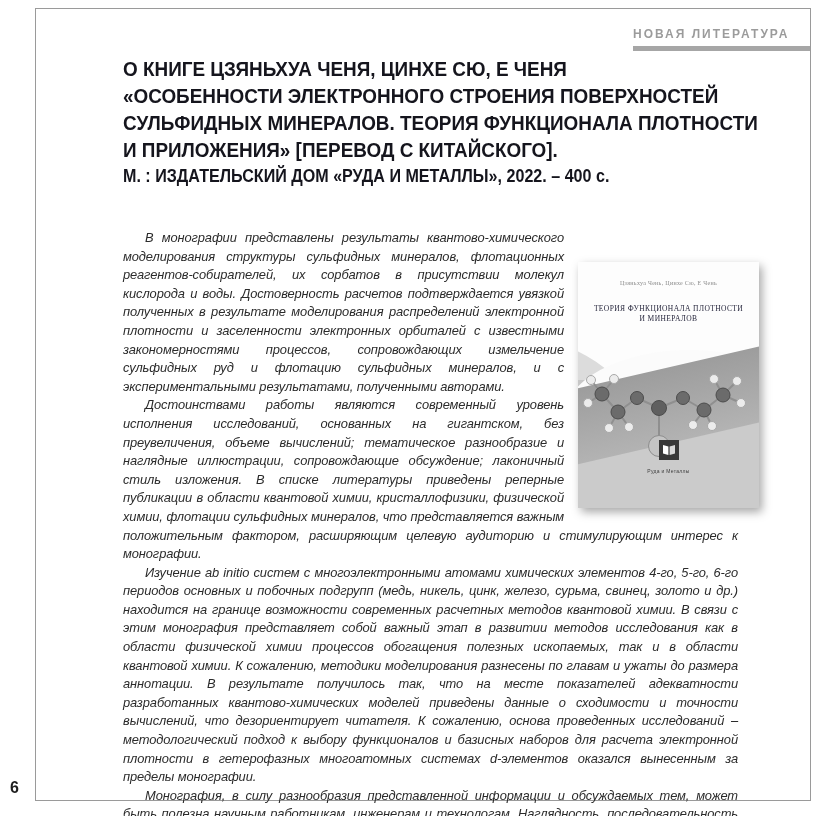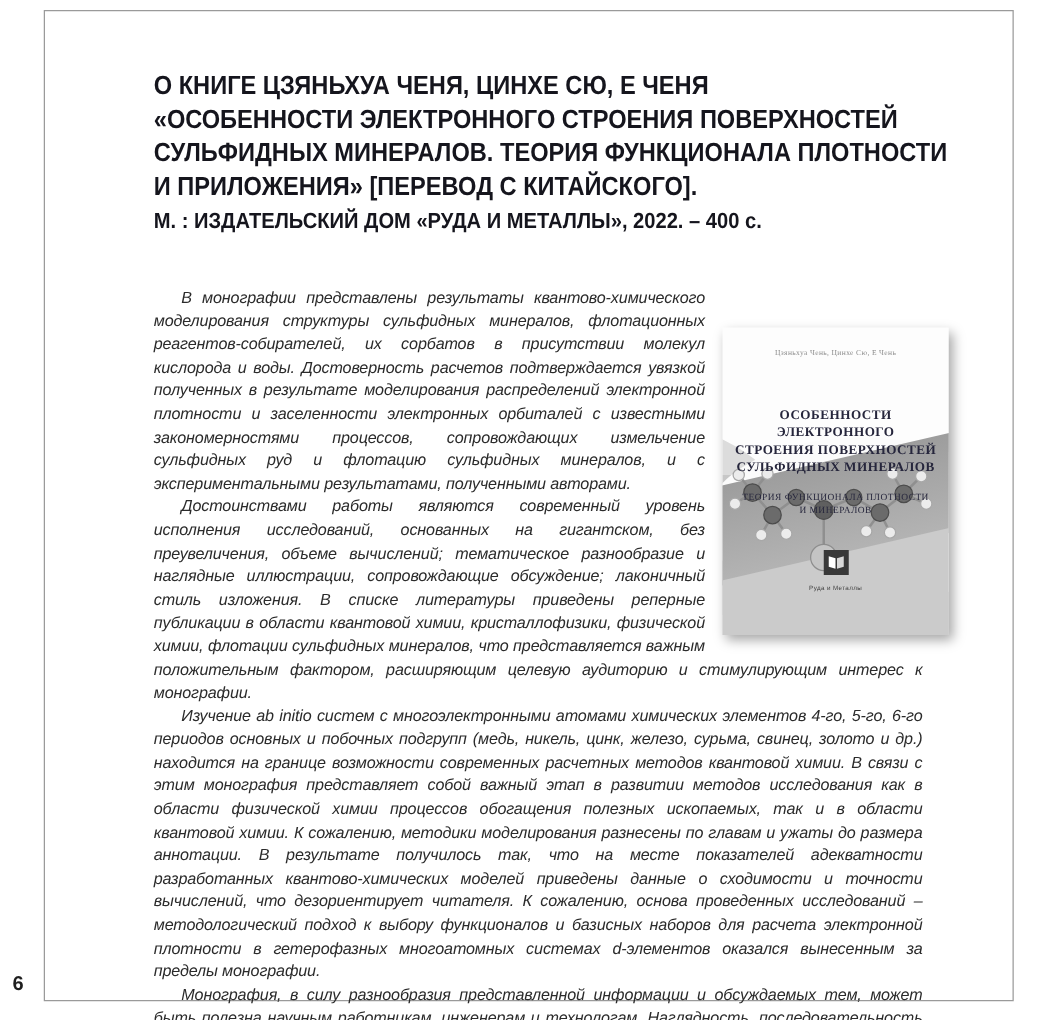--- a/index.html
+++ b/index.html
@@ -228,20 +228,24 @@
     color: #404040;
   }
 
   .clear { clear: both; }
 </style>
 </head>
 <body>
 
 <div class="page-frame">
 
+  <div class="section-head">
+    <div class="label">НОВАЯ ЛИТЕРАТУРА</div>
+    <div class="rule"></div>
+  </div>
 
   <div class="content">
 
     <div class="page-title">
       <div class="title-line">О КНИГЕ ЦЗЯНЬХУА ЧЕНЯ, ЦИНХЕ СЮ, Е ЧЕНЯ</div>
       <div class="title-line">«ОСОБЕННОСТИ ЭЛЕКТРОННОГО СТРОЕНИЯ ПОВЕРХНОСТЕЙ</div>
       <div class="title-line">СУЛЬФИДНЫХ МИНЕРАЛОВ. ТЕОРИЯ ФУНКЦИОНАЛА ПЛОТНОСТИ</div>
       <div class="title-line">И ПРИЛОЖЕНИЯ» [ПЕРЕВОД С КИТАЙСКОГО].</div>
       <div class="imprint-line">М. : ИЗДАТЕЛЬСКИЙ ДОМ «РУДА И МЕТАЛЛЫ», 2022. – 400 с.</div>
     </div>
@@ -295,25 +299,20 @@
               <circle cx="37" cy="44" r="7" fill="#6b6b6b"></circle>
               <circle cx="21" cy="26" r="7" fill="#6b6b6b"></circle>
               <circle cx="123" cy="42" r="7" fill="#6b6b6b"></circle>
               <circle cx="142" cy="27" r="7" fill="#6b6b6b"></circle>
             </g>
             <circle cx="78" cy="78" r="10.5" fill="#c4c4c4" stroke="#8e8e8e" stroke-width="1"></circle>
           </svg>
 
           <div class="cover-authors">Цзяньхуа Чень, Цинхе Сю, Е Чень</div>
 
-          <div class="cover-title">
-            <div class="t-line">ОСОБЕННОСТИ ЭЛЕКТРОННОГО</div>
-            <div class="t-line">СТРОЕНИЯ ПОВЕРХНОСТЕЙ</div>
-            <div class="t-line">СУЛЬФИДНЫХ МИНЕРАЛОВ</div>
-          </div>
 
           <div class="cover-subtitle">
             <div class="s-line">ТЕОРИЯ ФУНКЦИОНАЛА ПЛОТНОСТИ</div>
             <div class="s-line">И МИНЕРАЛОВ</div>
           </div>
 
           <div class="cover-logo">
             <div class="logo-box">
               <svg width="14" height="12" viewBox="0 0 14 12">
                 <path d="M1 1 L6.4 2.6 L6.4 11 L1 9.4 Z" fill="#ffffff"></path>

